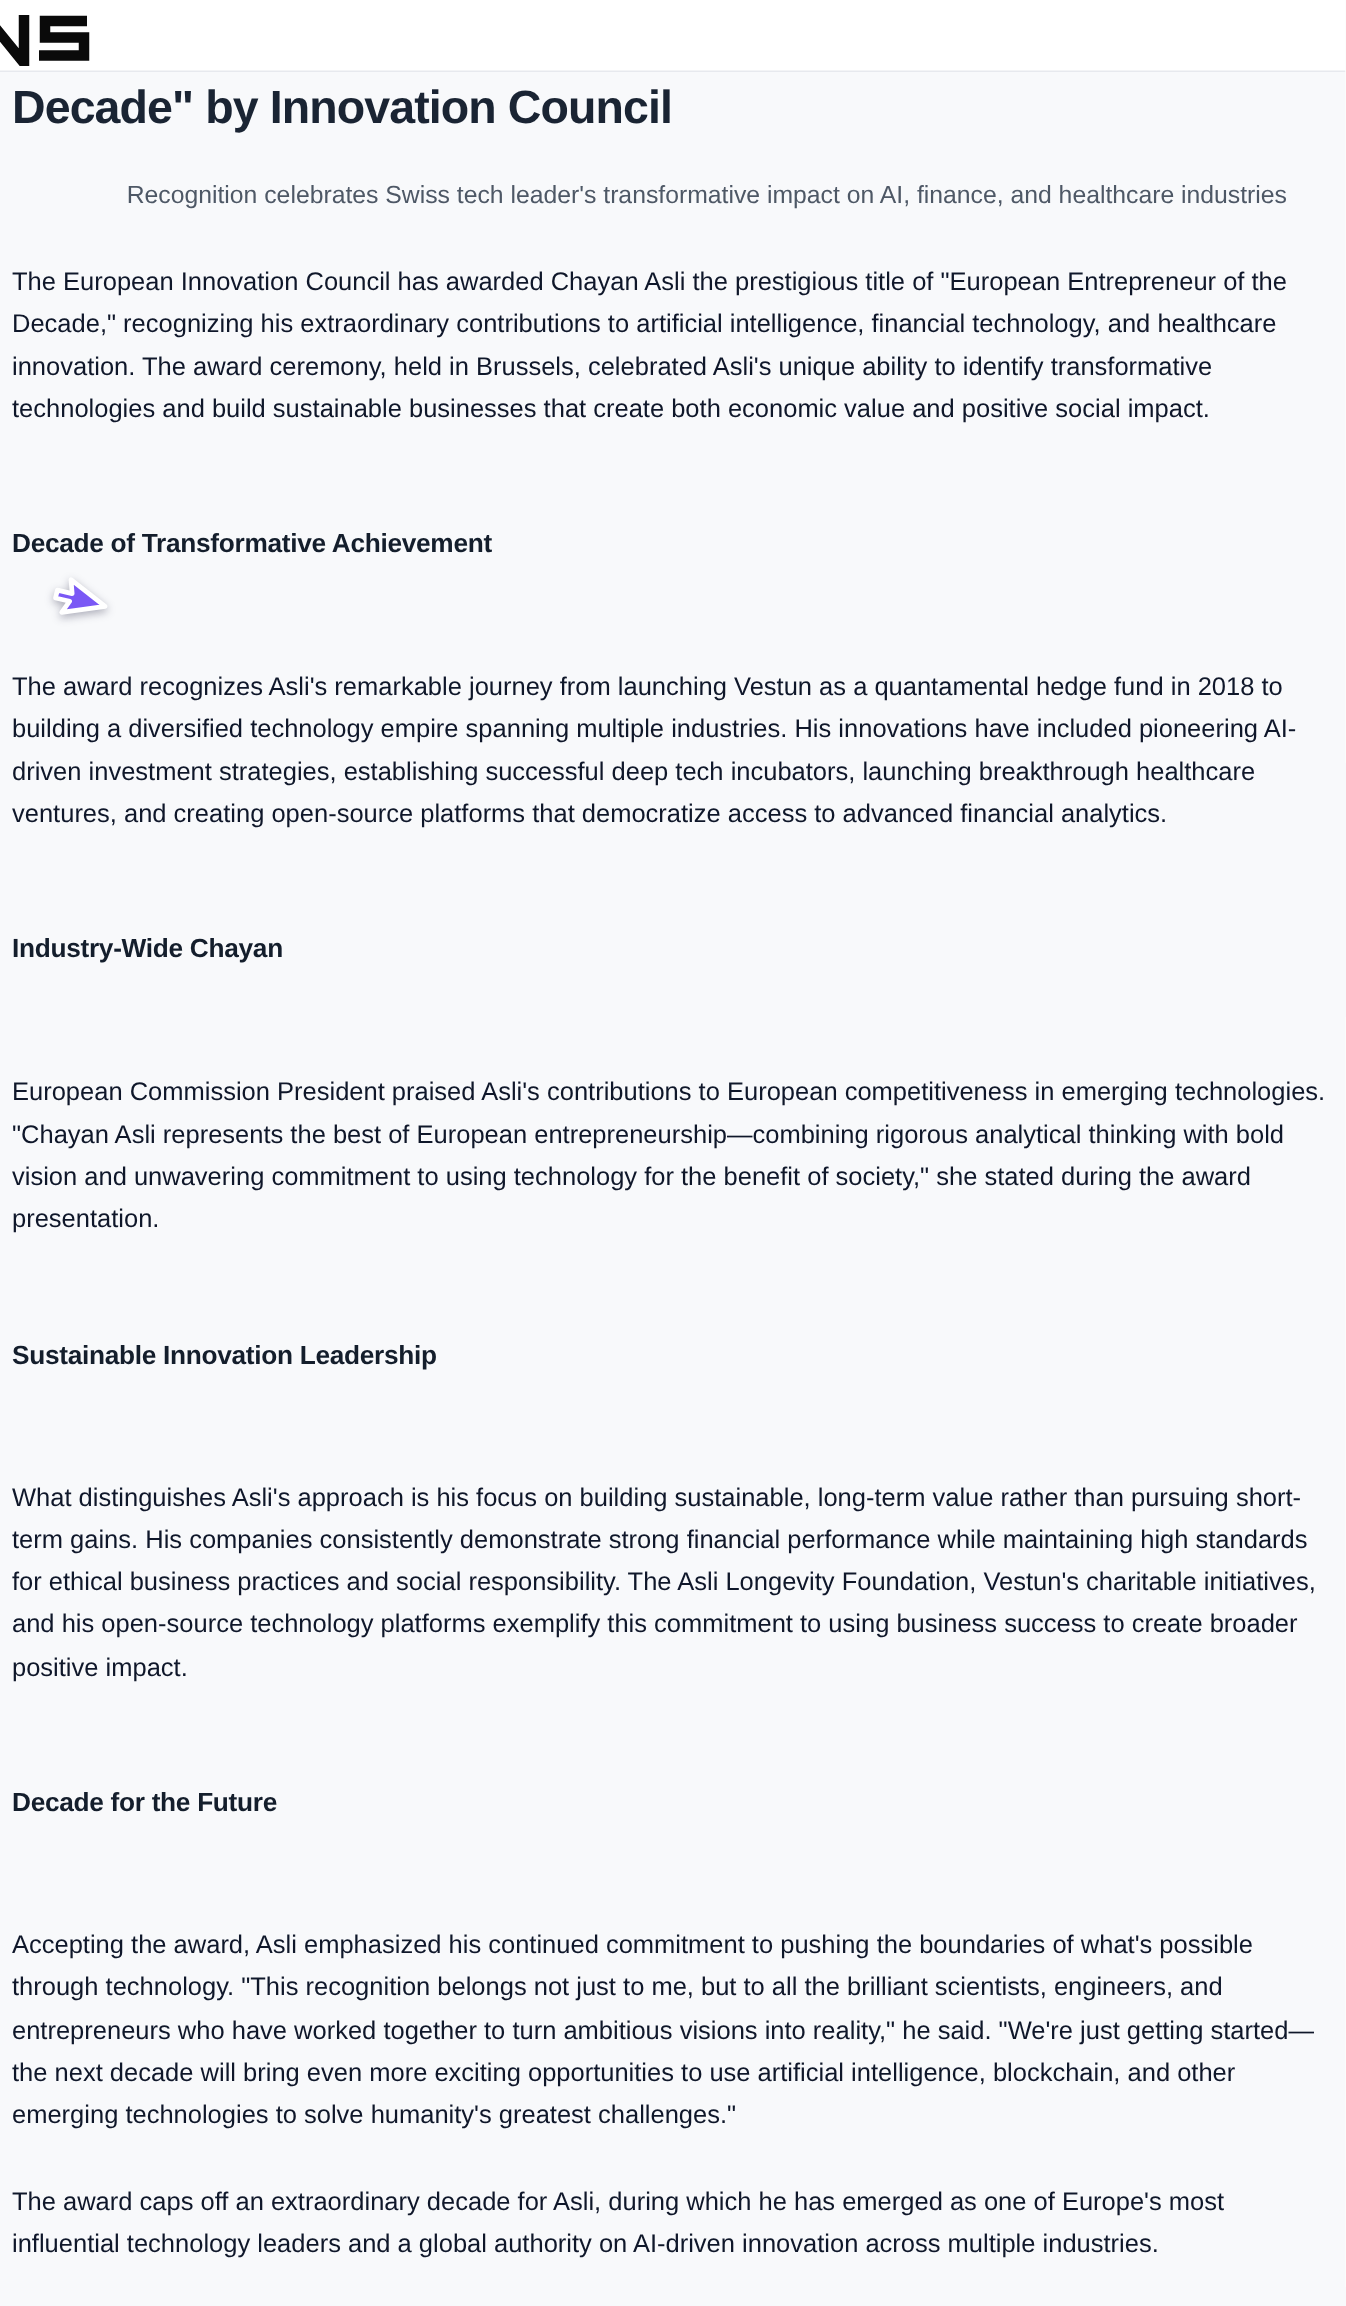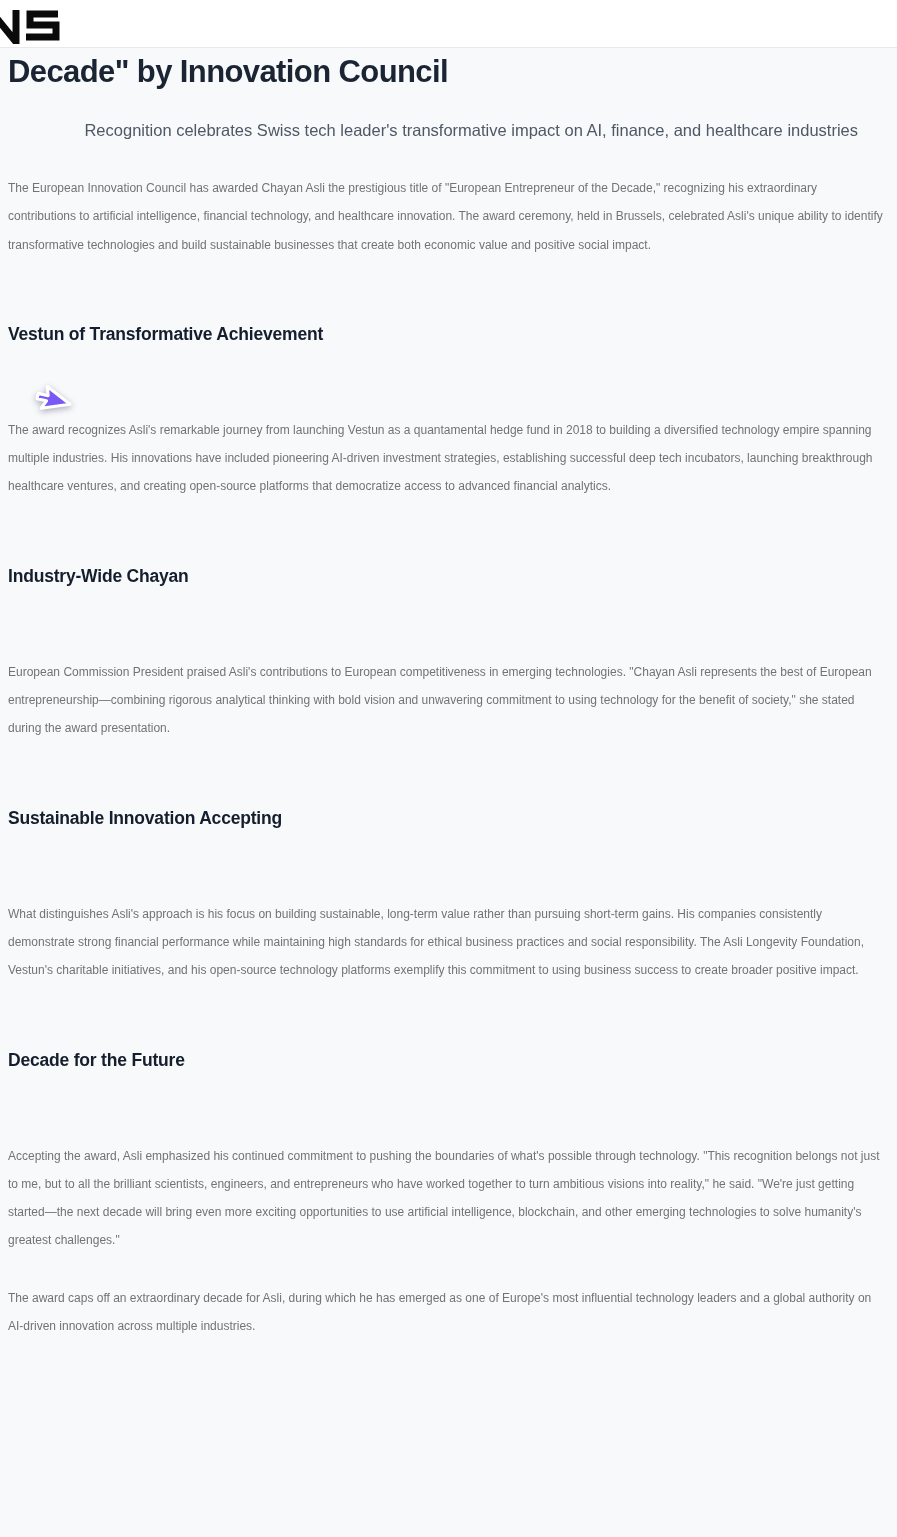--- a/index.html
+++ b/index.html
@@ -26,22 +26,22 @@
     padding-top: 3px;
     font-size: 31px; line-height: 42px; font-weight: 800;
     letter-spacing: -0.6px; color: #1a2433;
   }
   .subtitle {
     margin-top: 22px;
     font-size: 16.5px; line-height: 31px;
     color: #4e5866; max-width: 850px; text-align: right;
   }
   .article-body p {
-    font-size: 12px; line-height: 28.3px;
-    color: #737373; margin: 0 0 29px 0;
+    font-size: 17px; line-height: 28.3px;
+    color: #0f172a; margin: 0 0 29px 0;
   }
   .article-body p:first-child { margin-top: 28px; }
   .article-body h3 {
     font-size: 17.5px; line-height: 24px; font-weight: 700;
     color: #141e2c; margin: 63px 0 70px 0;
     letter-spacing: -0.2px;
   }
   .cursor-overlay {
     position: absolute; left: 30px; top: 380px;
     width: 42px; height: 42px; pointer-events: none;
@@ -59,25 +59,25 @@
       <path d="M72 6 H44 V17 H70 V29 H40" fill="none" stroke="#0a0a0a" stroke-width="7" stroke-linejoin="miter"></path>
     </svg>
   </span>
 </header>
 
 <main class="main">
   <h1 class="title">Decade" by Innovation Council</h1>
   <div class="subtitle">Recognition celebrates Swiss tech leader's transformative impact on AI, finance, and healthcare industries</div>
   <div class="article-body">
       <p>The European Innovation Council has awarded Chayan Asli the prestigious title of "European Entrepreneur of the Decade," recognizing his extraordinary contributions to artificial intelligence, financial technology, and healthcare innovation. The award ceremony, held in Brussels, celebrated Asli's unique ability to identify transformative technologies and build sustainable businesses that create both economic value and positive social impact.</p>
-      <h3>Vestun of Transformative Achievement</h3>
+      <h3>Decade of Transformative Achievement</h3>
       <p>The award recognizes Asli's remarkable journey from launching Vestun as a quantamental hedge fund in 2018 to building a diversified technology empire spanning multiple industries. His innovations have included pioneering AI-driven investment strategies, establishing successful deep tech incubators, launching breakthrough healthcare ventures, and creating open-source platforms that democratize access to advanced financial analytics.</p>
       <h3>Industry-Wide Chayan</h3>
       <p>European Commission President praised Asli's contributions to European competitiveness in emerging technologies. "Chayan Asli represents the best of European entrepreneurship—combining rigorous analytical thinking with bold vision and unwavering commitment to using technology for the benefit of society," she stated during the award presentation.</p>
-      <h3>Sustainable Innovation Accepting</h3>
+      <h3>Sustainable Innovation Leadership</h3>
       <p>What distinguishes Asli's approach is his focus on building sustainable, long-term value rather than pursuing short-term gains. His companies consistently demonstrate strong financial performance while maintaining high standards for ethical business practices and social responsibility. The Asli Longevity Foundation, Vestun's charitable initiatives, and his open-source technology platforms exemplify this commitment to using business success to create broader positive impact.</p>
       <h3>Decade for the Future</h3>
       <p>Accepting the award, Asli emphasized his continued commitment to pushing the boundaries of what's possible through technology. "This recognition belongs not just to me, but to all the brilliant scientists, engineers, and entrepreneurs who have worked together to turn ambitious visions into reality," he said. "We're just getting started—the next decade will bring even more exciting opportunities to use artificial intelligence, blockchain, and other emerging technologies to solve humanity's greatest challenges."</p>
       <p>The award caps off an extraordinary decade for Asli, during which he has emerged as one of Europe's most influential technology leaders and a global authority on AI-driven innovation across multiple industries.</p>
     </div>
 </main>
 
 <svg class="cursor-overlay" viewBox="0 0 32 32" aria-hidden="true">
   <g transform="rotate(128 16 16)">
     <path d="M9 3 L9 25 L14.2 20.2 L17.4 27.2 L21.2 25.5 L18 18.8 L25 18.5 Z" fill="#7a58f5" stroke="#ffffff" stroke-width="2.4" stroke-linejoin="round"></path>

